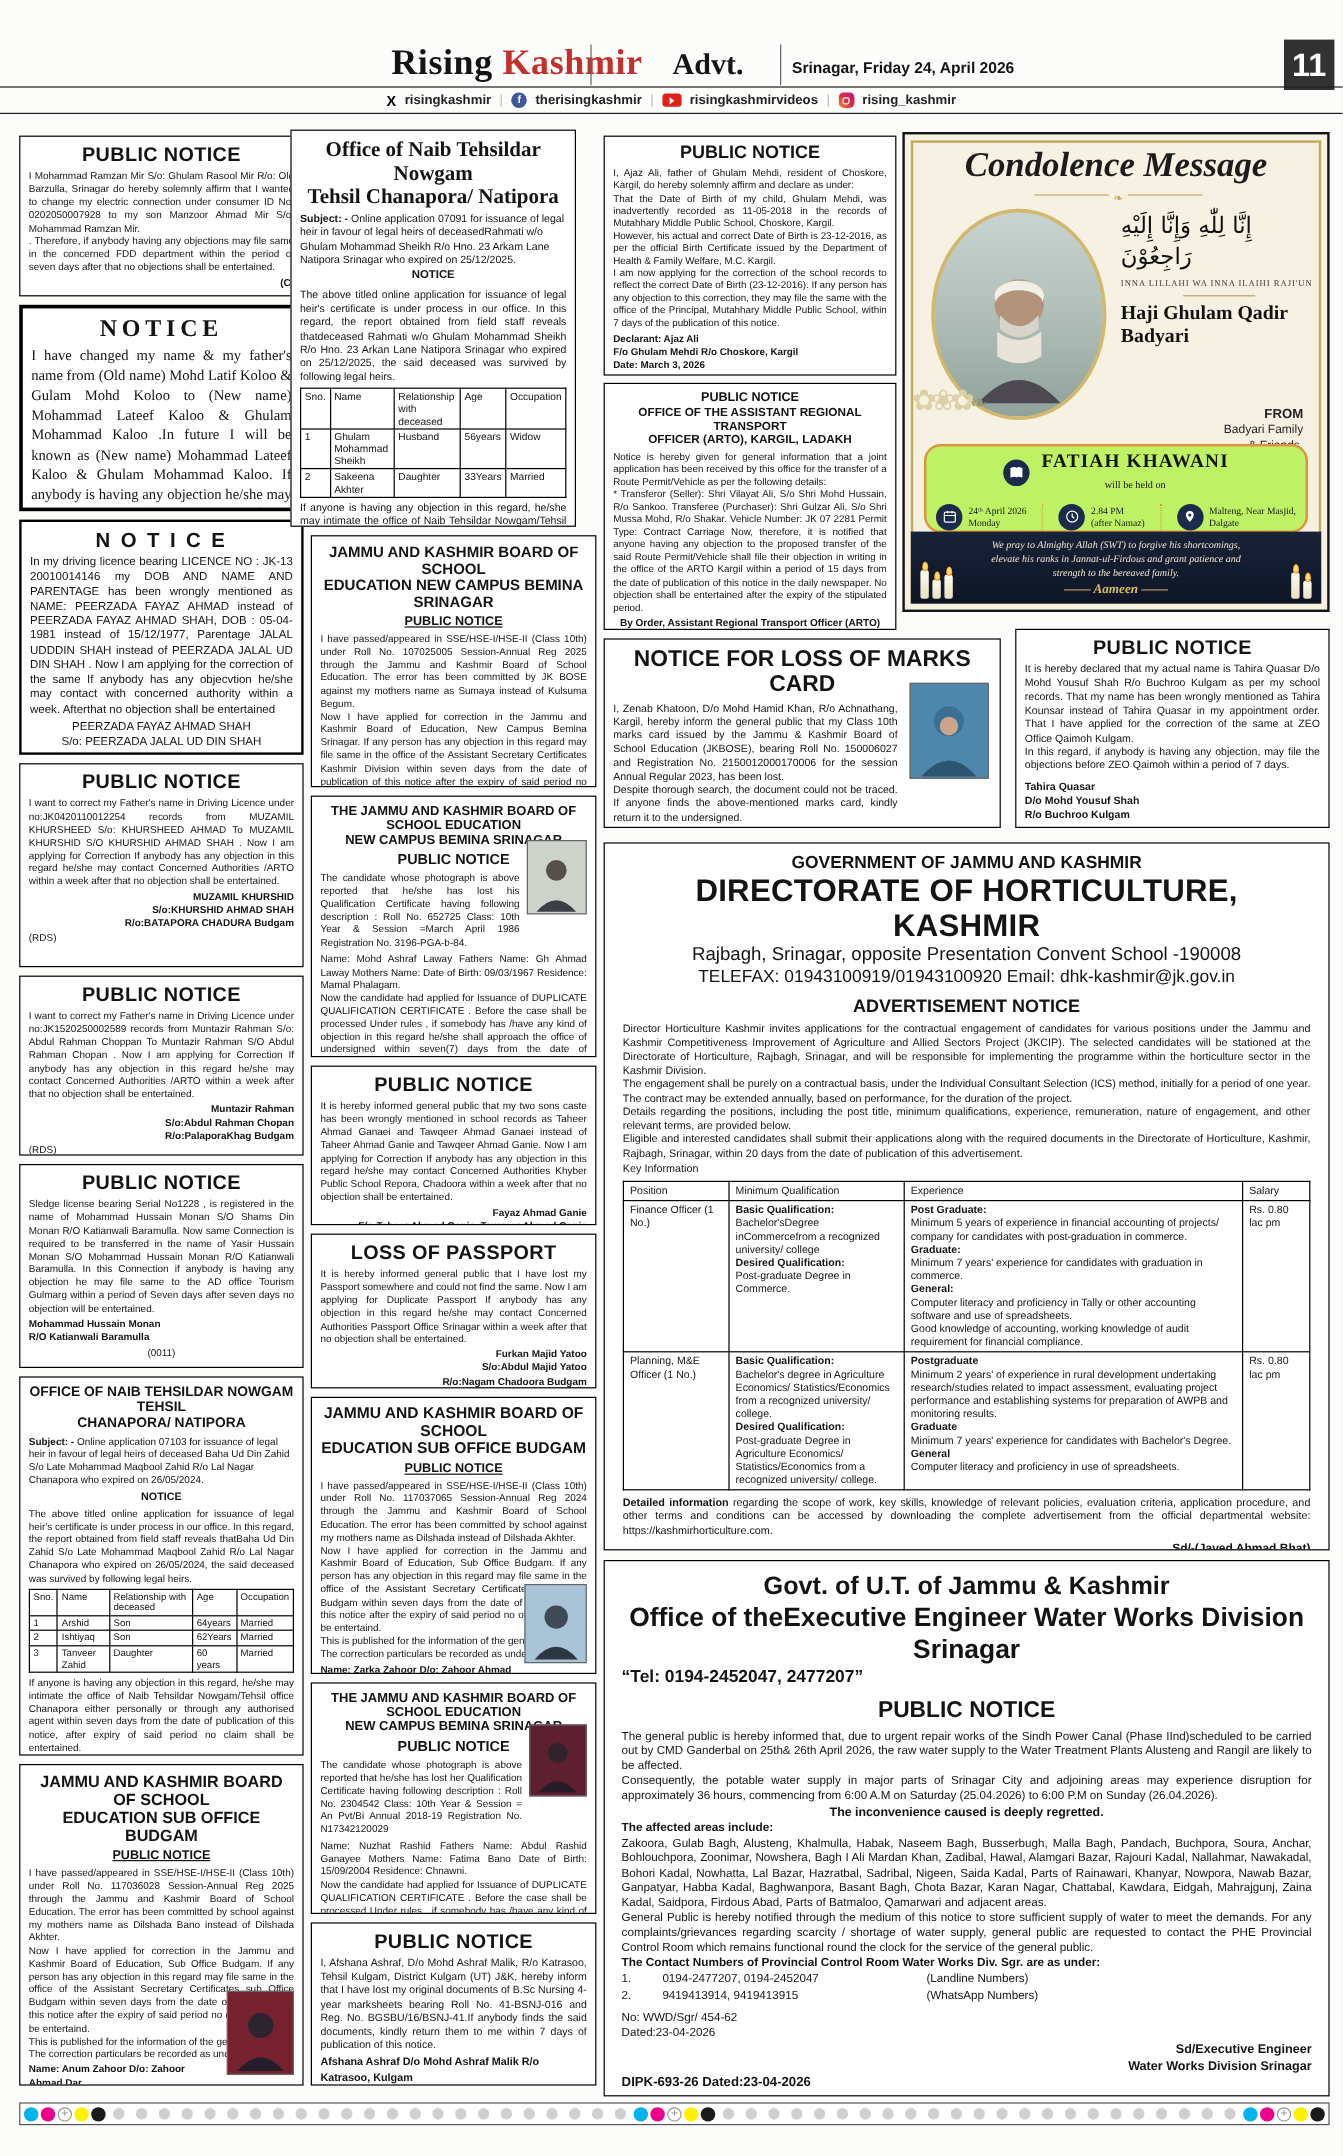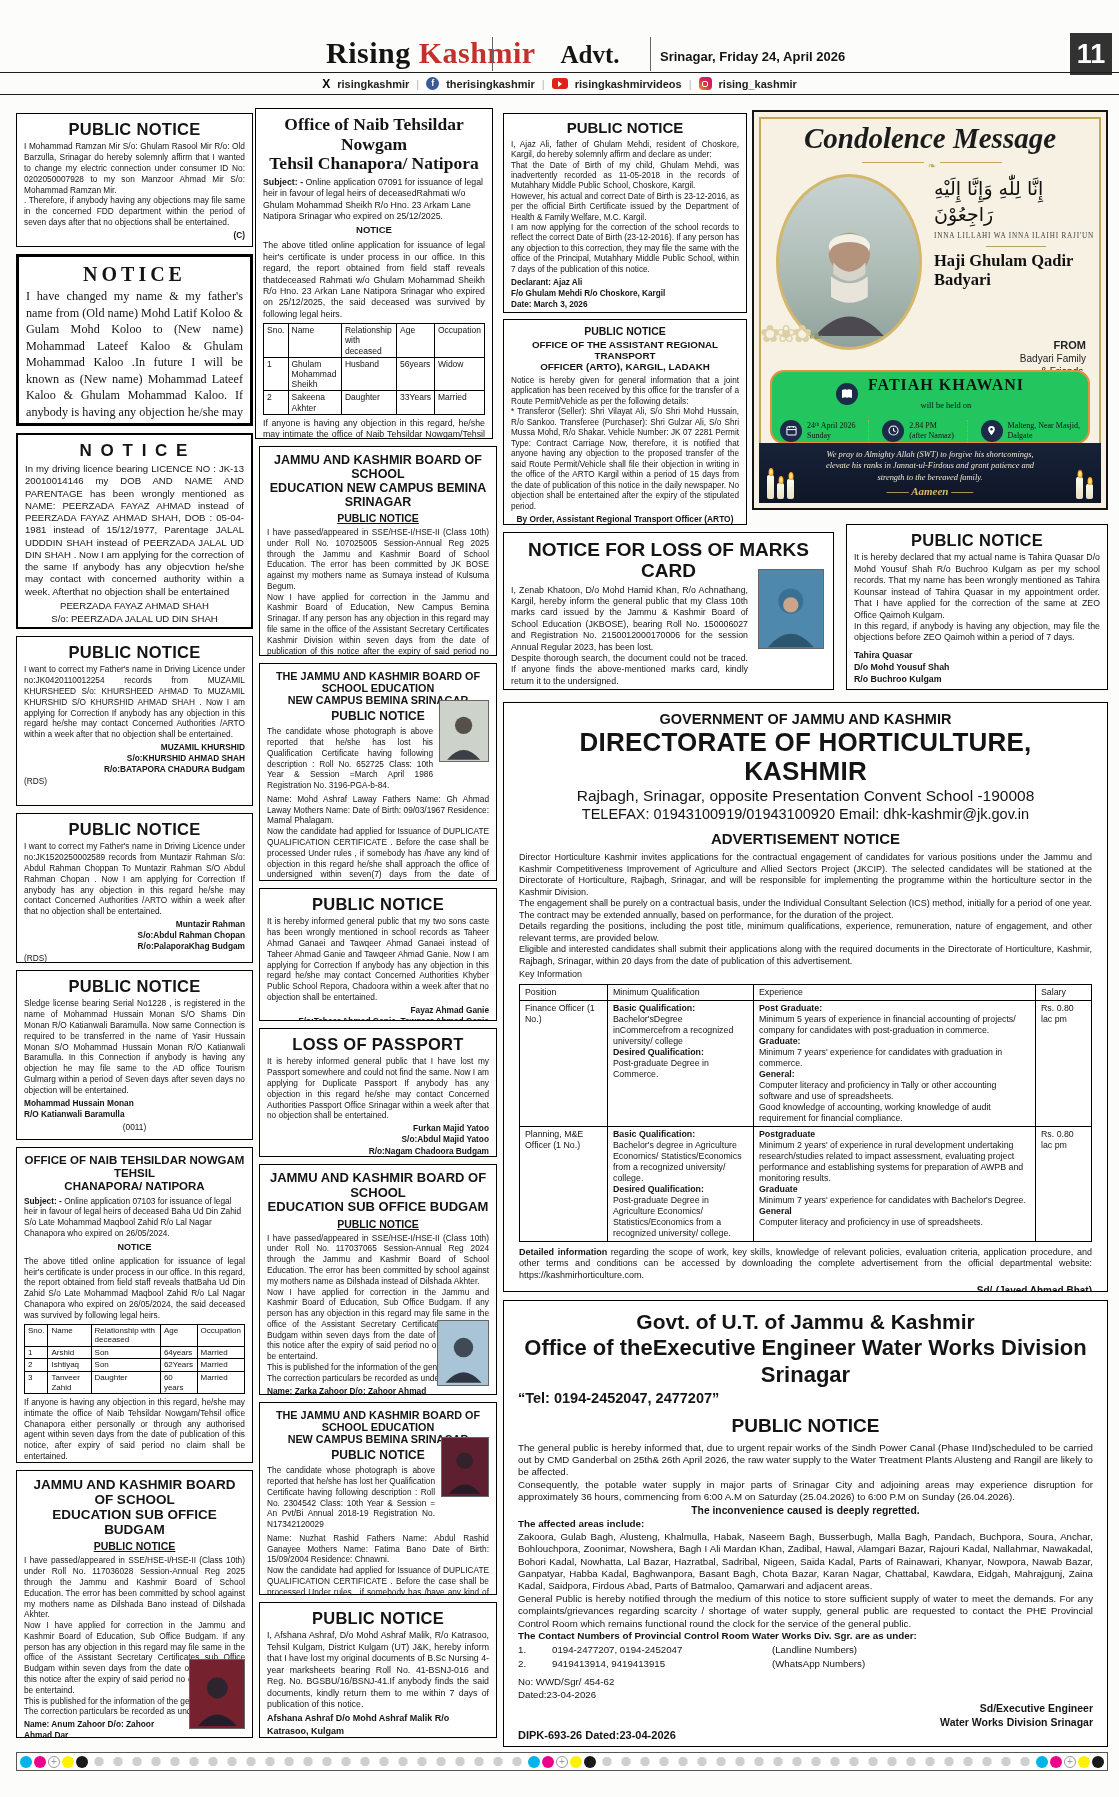--- a/index.html
+++ b/index.html
@@ -46,21 +46,21 @@
 .oval svg{width:82%;height:88%}
 .flowers{position:absolute;left:6px;top:208px;font-size:24px;color:#ddd0a5;letter-spacing:-4px}
 .flowers em{font-style:normal;color:#8b9a78;font-size:18px}
 .cond-right{position:absolute;left:180px;top:64px;width:164px;text-align:left}
 .arabic{font-size:19px;line-height:1.35;color:#101010;font-family:"DejaVu Sans",sans-serif}
 .translit{margin-top:5px;font:7.2px/1.2 "Liberation Serif",serif;letter-spacing:.8px;color:#3c3c3c}
 .minidiv{margin:5px auto;width:60px;border-top:1px solid #b7a262}
 .cname{font:bold 16.5px/1.15 "Liberation Serif",serif;color:#111}
 .fromblk{position:absolute;right:20px;top:226px;text-align:right;font:10px/1.3 "Liberation Sans",sans-serif;color:#222}
 .fromblk .fl{font-weight:800;font-size:11px}
-.fatiah{position:absolute;left:16px;right:16px;top:258px;height:74px;border:2.5px solid #e2913c;border-radius:14px;background:#22c55e;padding:4px 8px}
+.fatiah{position:absolute;left:16px;right:16px;top:258px;height:74px;border:2.5px solid #e2913c;border-radius:14px;background:#bef264;padding:4px 8px}
 .fat-top{display:flex;align-items:center;justify-content:center;gap:10px}
 .fat-tt{text-align:center}
 .fat-name{font:bold 16px/1 "Liberation Serif",serif;letter-spacing:1px}
 .fat-sub{font:8.5px/1.3 "Liberation Serif",serif}
 .fat-row{display:flex;justify-content:space-between;margin-top:5px}
 .fat-item{display:flex;align-items:center;gap:5px;font:8px/1.2 "Liberation Serif",serif}
 .cic{flex:none;width:22px;height:22px;border-radius:50%;background:#1c2b4a;display:flex;align-items:center;justify-content:center}
 .fat-div{width:0;border-left:1px dotted #e2913c;height:24px;margin-top:3px}
 .navy{position:absolute;left:5px;right:5px;bottom:5px;height:60px;background:linear-gradient(#182238,#0e1526);color:#efe6cd;text-align:center;padding:6px 56px 0;font:italic 8.4px/1.35 "Liberation Serif",serif}
 .aameen{margin-top:2px;color:#d9b86a;font:italic bold 11px "Liberation Serif",serif}
@@ -232,21 +232,21 @@
 Residence: Chadoora</div>
 
     <div class="pic" style="right:7px;bottom:8px;width:56px;height:70px;background:#75222e">
         <svg viewBox="0 0 60 74">
           <circle cx="30" cy="27" r="13" fill="#2e2430"></circle>
           <path d="M6 74 q24 -28 48 0 z" fill="#241d2b"></path>
         </svg>
       </div>
   </div>
 
-  <div class="nb" style="left:255px;top:108px;width:238px;height:331px">
+  <div class="nb" style="left:242px;top:108px;width:238px;height:331px">
     <div class="h1" style="font-size:17.5px;font-family:'Liberation Serif',serif">Office of Naib Tehsildar Nowgam
 Tehsil Chanapora/ Natipora</div>
     <div class="bd" style="text-align:left;font-size:8.8px"><b>Subject: -</b> <span>Online application 07091 for issuance of legal heir in favour of legal heirs of deceasedRahmati w/o Ghulam Mohammad Sheikh R/o Hno. 23 Arkam Lane Natipora Srinagar who expired on 25/12/2025.</span></div>
     <div class="sgC" style="font-size:9.5px">NOTICE</div>
     <div class="bd" style="font-size:8.8px">The above titled online application for issuance of legal heir's certificate is under process in our office. In this regard, the report obtained from field staff reveals thatdeceased  Rahmati w/o Ghulam Mohammad Sheikh R/o Hno. 23 Arkan Lane Natipora Srinagar who expired on 25/12/2025, the said deceased was survived by following legal heirs.</div>
     <table class="hh" style="font-size:8.5px">
       <tbody>
           <tr>
         <th>Sno.</th>
         <th>Name</th>
@@ -442,21 +442,21 @@
       <div class="fat-row">
         <span class="fat-item">
           <span class="cic">
               <svg width="11" height="11" viewBox="0 0 12 12">
                 <rect x="1" y="2" width="10" height="9" rx="1.3" fill="none" stroke="#fff" stroke-width="1.1"></rect>
                 <line x1="1" y1="5" x2="11" y2="5" stroke="#fff" stroke-width="1.1"></line>
                 <line x1="4" y1="1" x2="4" y2="3" stroke="#fff" stroke-width="1.1"></line>
                 <line x1="8" y1="1" x2="8" y2="3" stroke="#fff" stroke-width="1.1"></line>
               </svg>
             </span>
-          <span><span>24ᵗʰ April 2026</span><br><span>Sunday</span></span>
+          <span><span>24ᵗʰ April 2026</span><br><span>Monday</span></span>
         </span>
         <span class="fat-div"></span>
         <span class="fat-item">
           <span class="cic">
               <svg width="11" height="11" viewBox="0 0 12 12">
                 <circle cx="6" cy="6" r="5" fill="none" stroke="#fff" stroke-width="1.1"></circle>
                 <path d="M6 3.2 v2.8 l2 1.4" fill="none" stroke="#fff" stroke-width="1.1"></path>
               </svg>
             </span>
           <span><span>2.84 PM</span><br><span>(after Namaz)</span></span>

